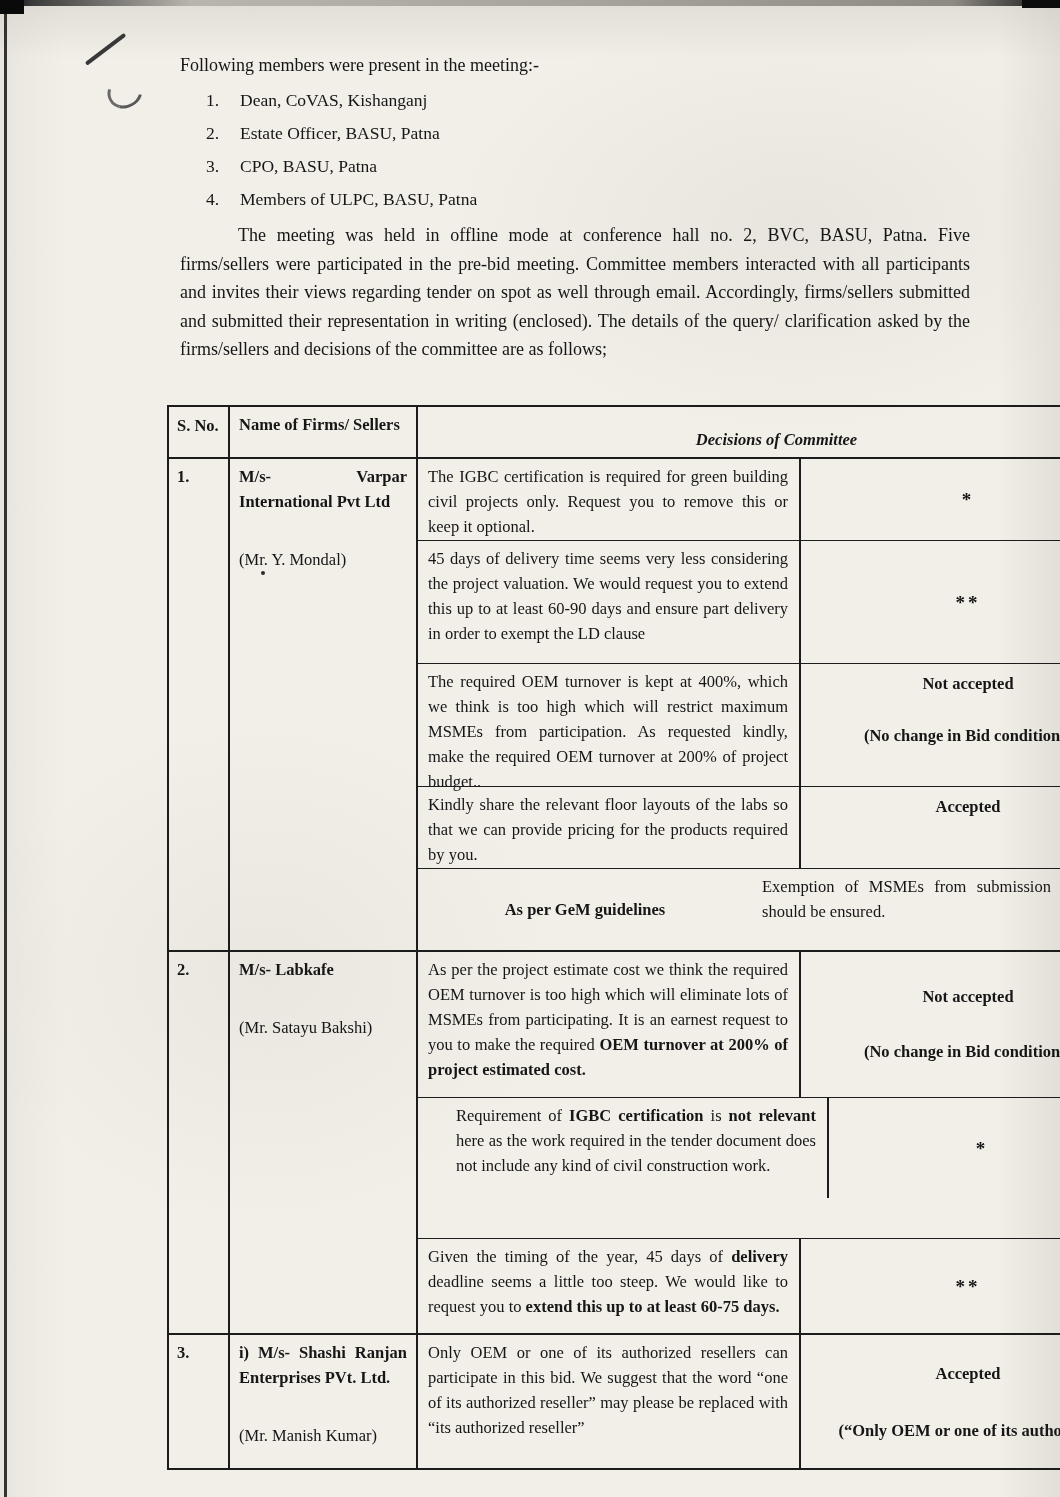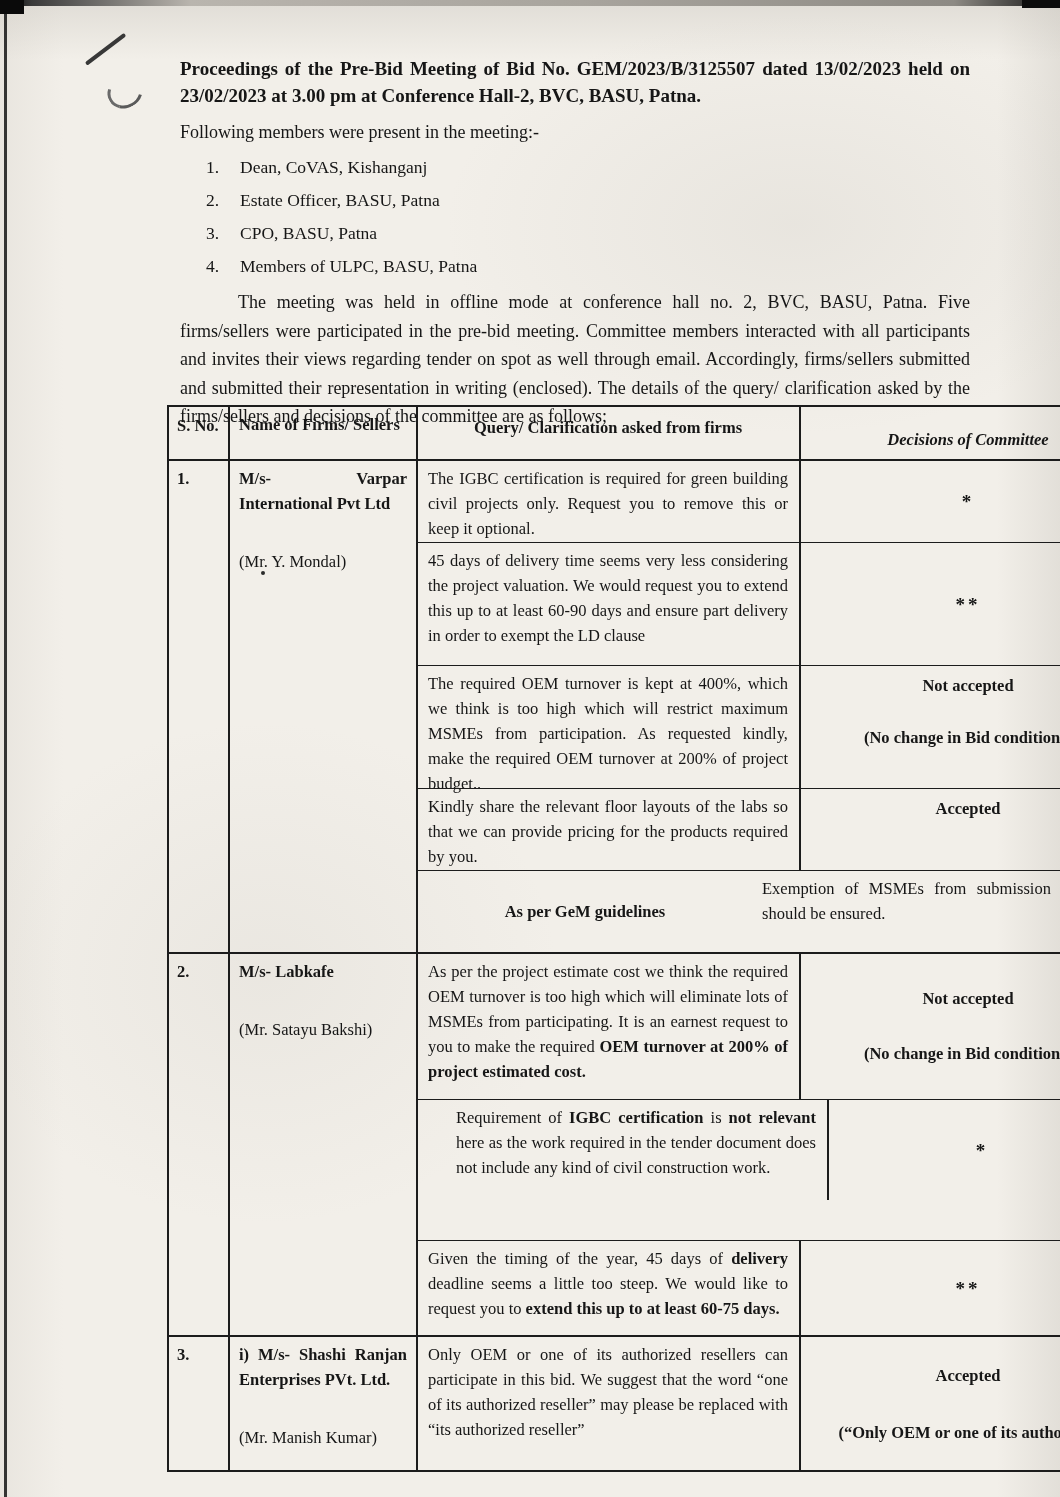--- a/index.html
+++ b/index.html
@@ -77,21 +77,20 @@
 
   <div class="edge-top"></div>
   <div class="edge-left"></div>
   <div class="corner-tl"></div>
   <div class="corner-tr"></div>
   <div class="pen-slash"></div>
   <div class="pen-curve"></div>
   <div class="ink-dot"></div>
 
   <div class="doc">
-    <p class="title">Proceedings of the Pre-Bid Meeting of Bid No. GEM/2023/B/3125507 dated 13/02/2023 held on 23/02/2023 at 3.00 pm at Conference Hall-2, BVC, BASU, Patna.</p>
     <p class="intro">Following members were present in the meeting:-</p>
 
     <div class="members">
       <div class="member">
         <span class="num">1.</span>
         <span>Dean, CoVAS, Kishanganj</span>
       </div>
       <div class="member">
         <span class="num">2.</span>
         <span>Estate Officer, BASU, Patna</span>
@@ -109,21 +108,20 @@
     <p class="para">The meeting was held in offline mode at conference hall no. 2, BVC, BASU, Patna. Five firms/sellers were participated in the pre-bid meeting. Committee members interacted with all participants and invites their views regarding tender on spot as well through email. Accordingly, firms/sellers submitted and submitted their representation in writing (enclosed). The details of the query/ clarification asked by the firms/sellers and decisions of the committee are as follows;</p>
   </div>
 
   <div class="tbl">
 
     <div class="trow hrow first">
       <div class="c c-sno">S. No.</div>
       <div class="c c-name">Name of Firms/ Sellers</div>
       <div class="c-queries">
         <div class="subrow first">
-          <div class="c c-q">Query/ Clarification asked from firms</div>
           <div class="c c-d">Decisions of Committee</div>
         </div>
       </div>
     </div>
 
     <div class="trow">
       <div class="c c-sno">1.</div>
       <div class="c c-name">
         <div class="name-main">M/s- Varpar International Pvt Ltd</div>
         <div class="name-contact">(Mr. Y. Mondal)</div>

